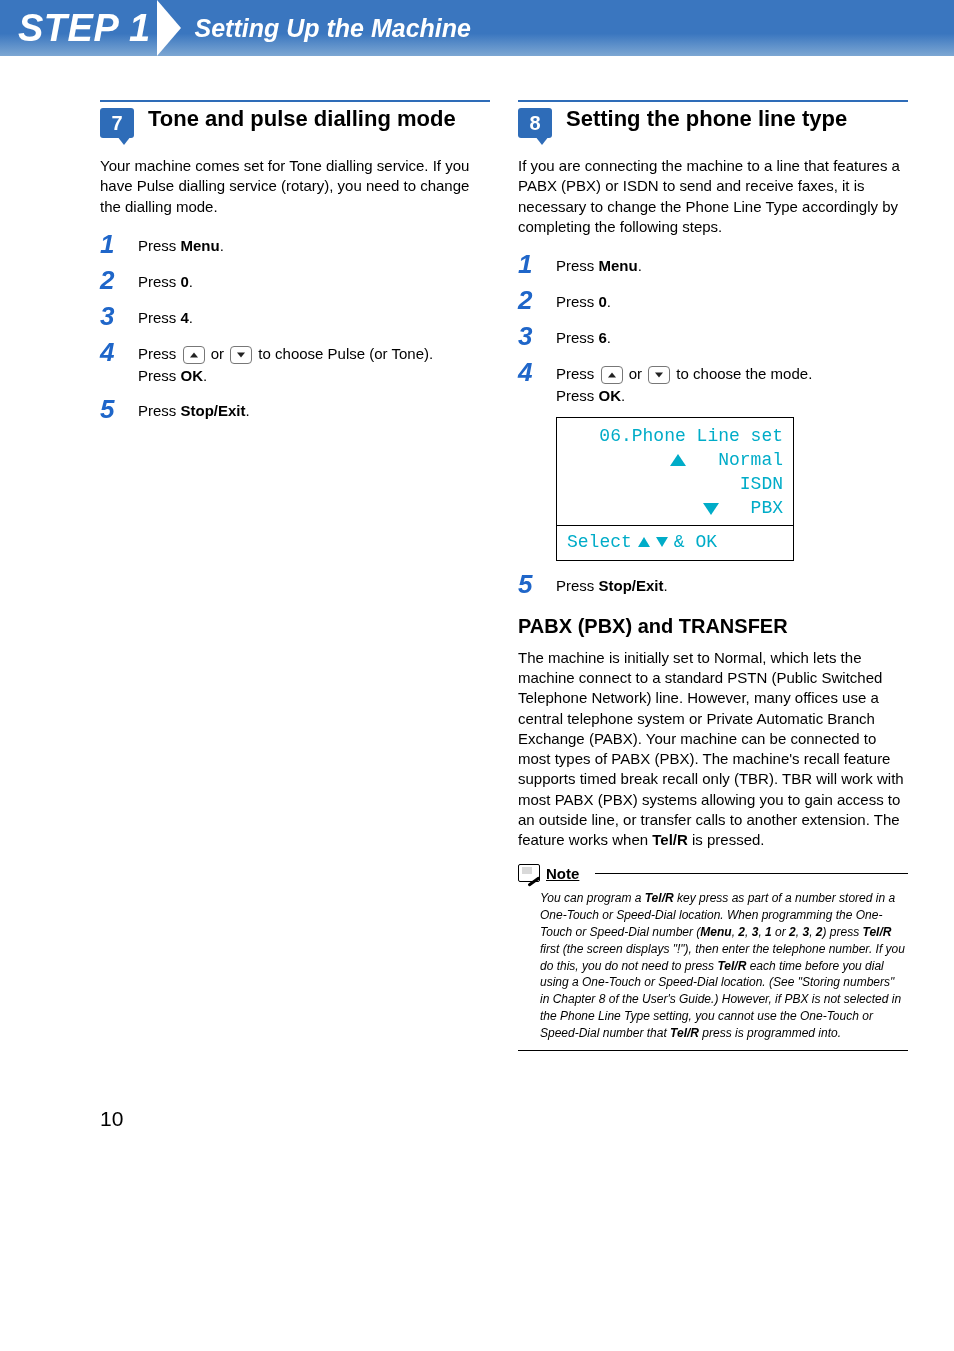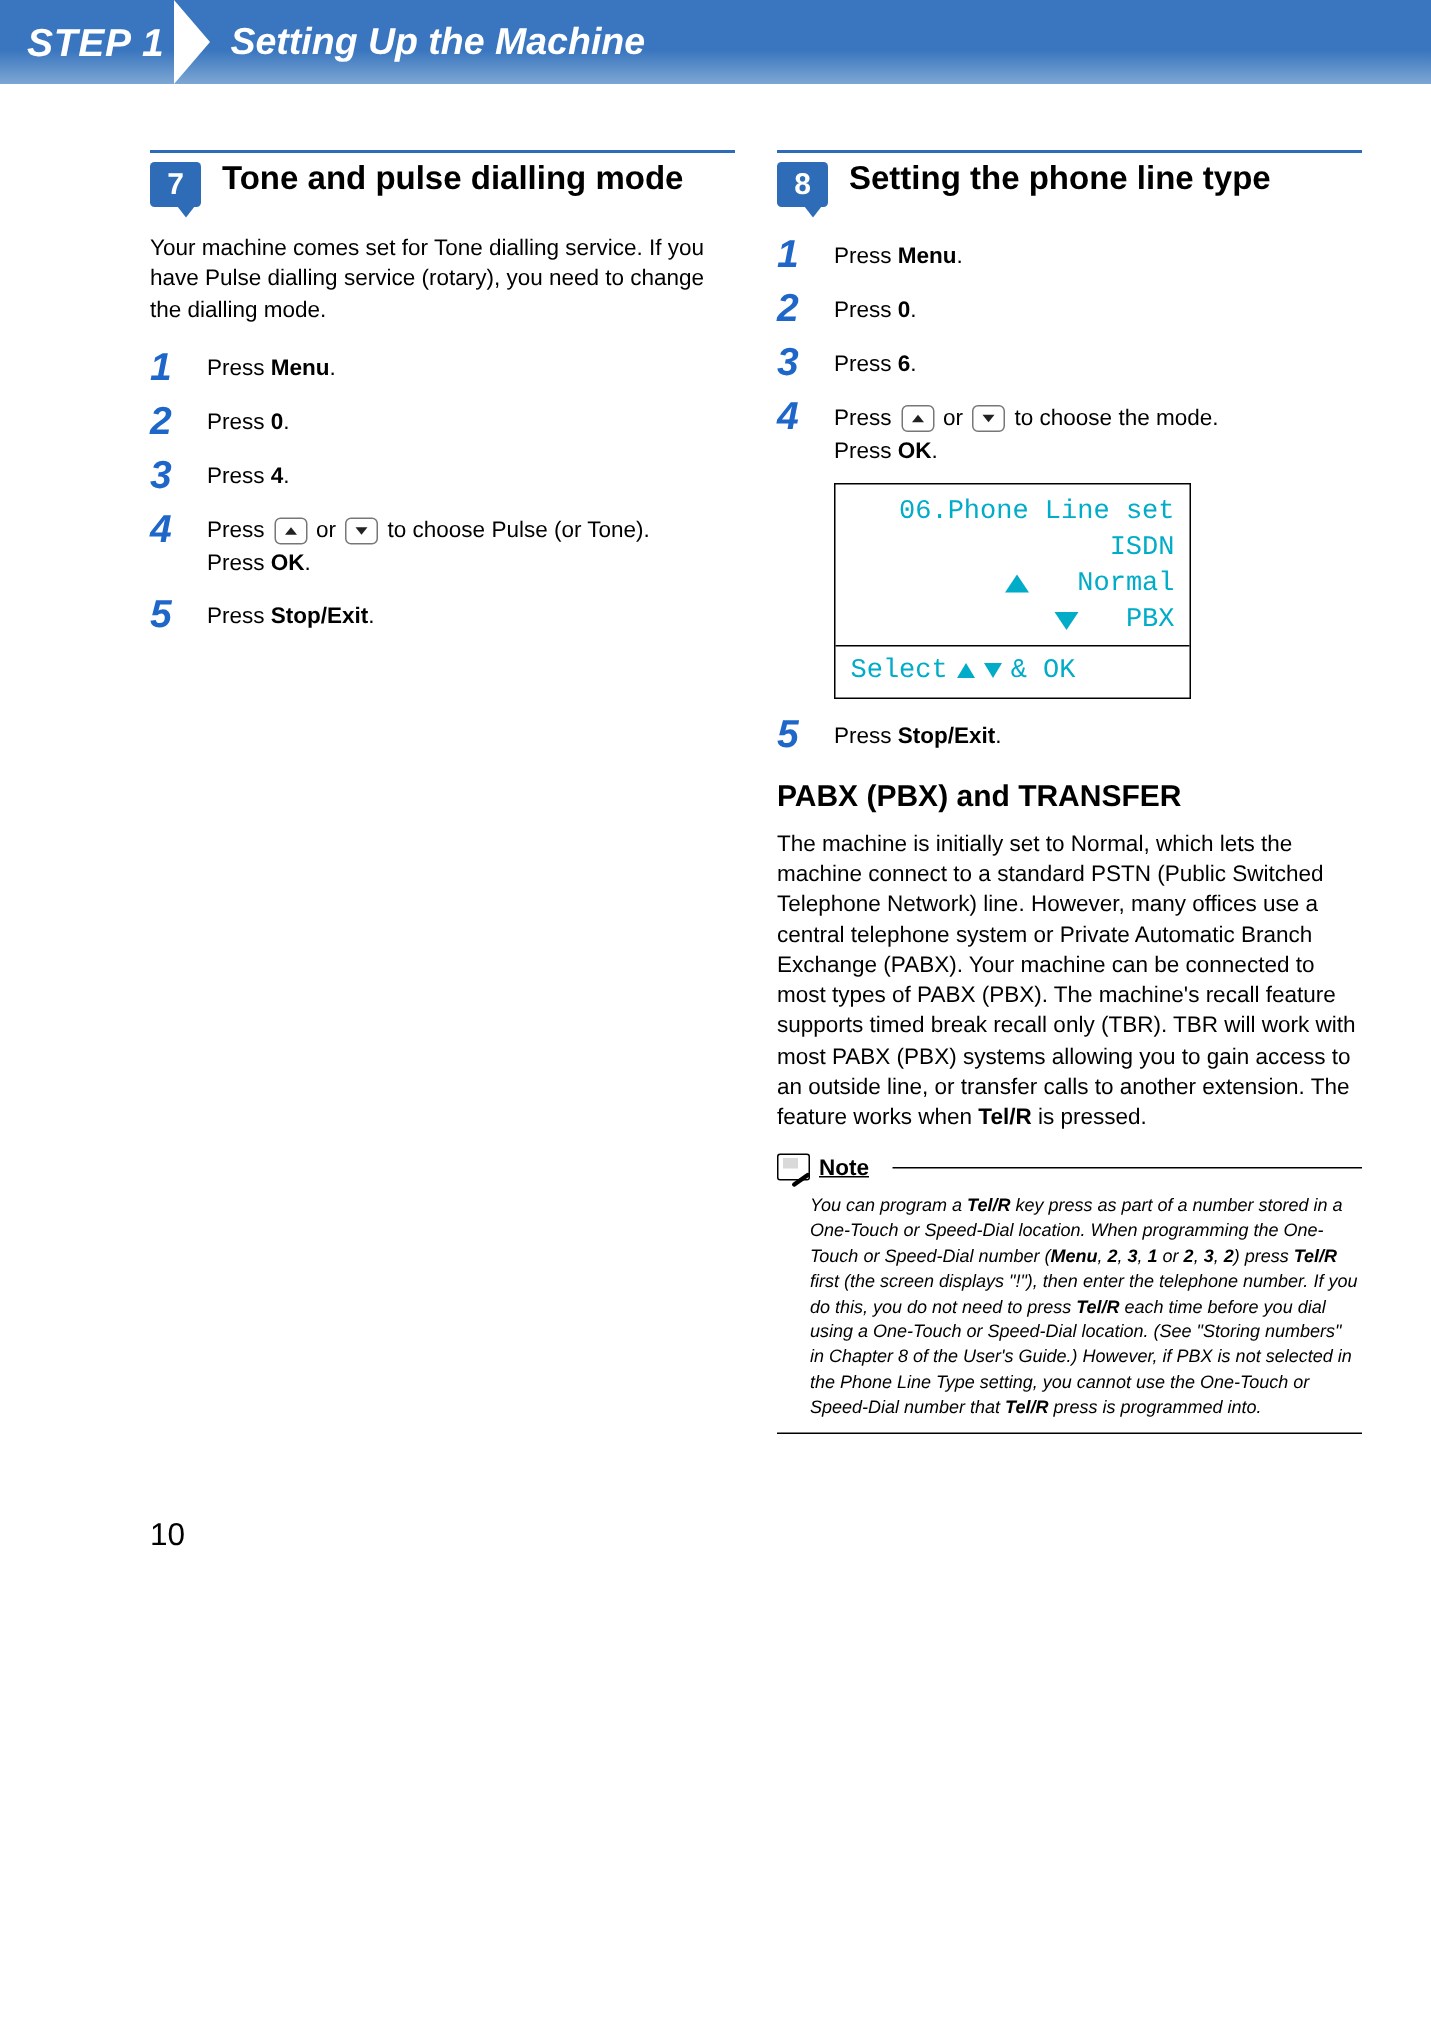--- a/index.html
+++ b/index.html
@@ -21,21 +21,21 @@
     background: linear-gradient(#3a76bf, #3a76bf 60%, #7da7d3);
     height: 56px;
     display: flex;
     align-items: center;
     padding-left: 18px;
     position: relative;
   }
   .step-label {
     color: #fff;
     font-weight: 900;
-    font-size: 26px;
+    font-size: 38px;
     font-style: italic;
     letter-spacing: 0.5px;
     margin-right: 6px;
   }
   .chevron {
     width: 0; height: 0;
     border-top: 28px solid transparent;
     border-bottom: 28px solid transparent;
     border-left: 24px solid #fff;
     margin-right: 14px;
@@ -307,20 +307,21 @@
     </div>
   </div>
 
   <div class="col">
     <hr class="section-rule">
     <div class="section-head">
       <div class="section-num-badge">8</div>
       <div class="section-title">Setting the phone line type</div>
     </div>
 
+    <div class="body-text">If you are connecting the machine to a line that features a PABX (PBX) or ISDN to send and receive faxes, it is necessary to change the Phone Line Type accordingly by completing the following steps.</div>
 
     <div class="steps">
       <div class="step-row">
         <div class="step-num">1</div>
         <div class="step-text"><span>Press </span><b>Menu</b>.</div>
       </div>
       <div class="step-row">
         <div class="step-num">2</div>
         <div class="step-text"><span>Press </span><b>0</b>.</div>
       </div>
@@ -336,26 +337,26 @@
         </div>
       </div>
     </div>
 
     <div class="lcd">
       <div class="lcd-top">
         <div class="lcd-row">
             <span>06.Phone Line set</span>
           </div>
         <div class="lcd-row">
+            <span class="lcd-arrow up"></span>
+            <span class="lcd-indent">Normal</span>
+          </div>
+        <div class="lcd-row">
             <span style="width:16px"></span>
             <span class="lcd-indent">ISDN</span>
-          </div>
-        <div class="lcd-row">
-            <span class="lcd-arrow up"></span>
-            <span class="lcd-indent">Normal</span>
           </div>
         <div class="lcd-row">
             <span class="lcd-arrow down"></span>
             <span class="lcd-indent">PBX</span>
           </div>
       </div>
       <div class="lcd-bottom">
         <span>Select </span>
         <span class="lcd-arrow sm-up"></span>
           <span class="lcd-arrow sm-down"></span>

